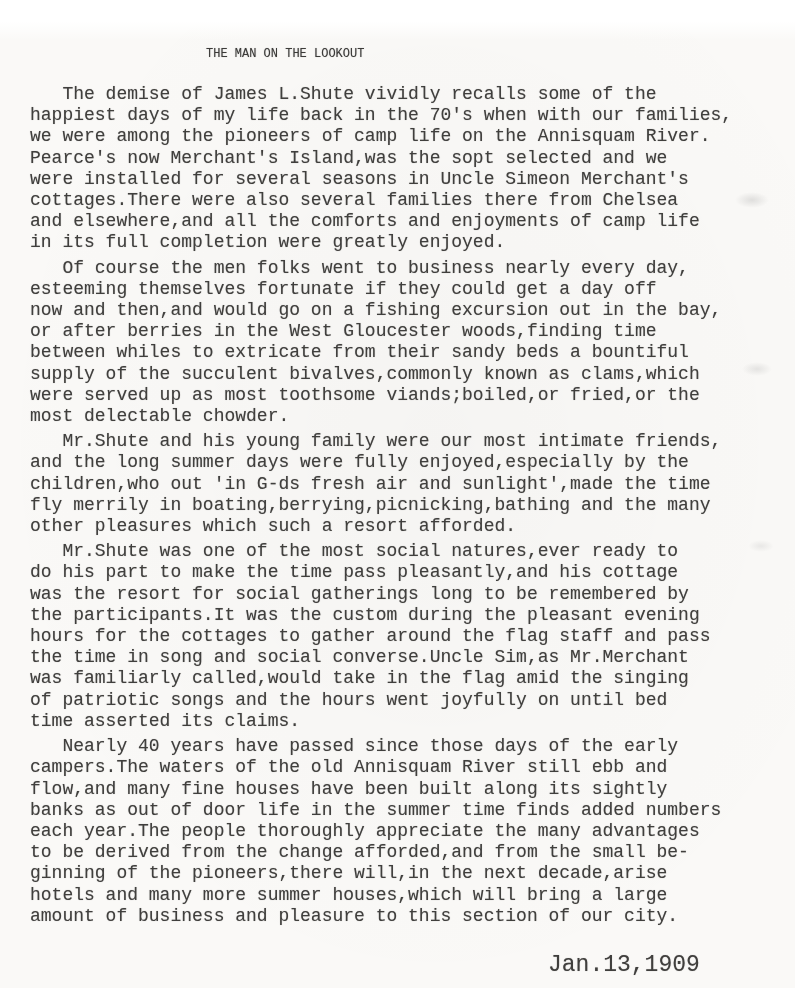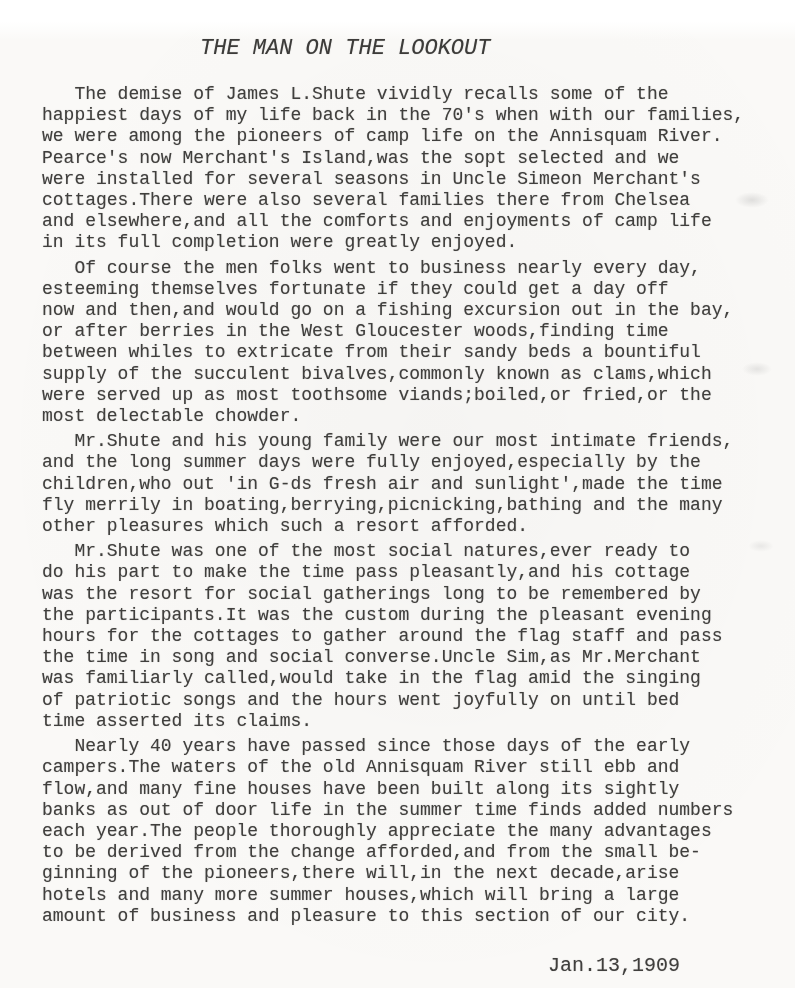--- a/index.html
+++ b/index.html
@@ -16,48 +16,47 @@
     inset: 0;
     background:
       linear-gradient(#ffffff 0px, #ffffff 22px, rgba(255,255,255,0) 40px),
       radial-gradient(ellipse at 55% 45%, rgba(0,0,0,0.02), rgba(0,0,0,0) 75%),
       #faf9f7;
   }
   .title {
     position: absolute;
     left: 200px;
     top: 38px;
-    margin: 0;
-    font-size: 22px;
+    margin: 6px;
+    font-size: 12px;
     line-height: 21px;
     font-weight: normal;
     color: #3c3b39;
     text-shadow: 0 0 1px rgba(70,70,70,0.45);
     white-space: pre;
-    font-style: italic;
   }
   .body-text {
     position: absolute;
     left: 30px;
     top: 84px;
     width: 730px;
     font-size: 18px;
     line-height: 21.2px;
     color: #403f3d;
     text-shadow: 0 0 1px rgba(70,70,70,0.40);
   }
   .para {
     white-space: pre;
-    margin: 0 0 4px 12px;
+    margin: 0 0 4px 0;
   }
   .date-line {
     position: absolute;
     left: 548px;
     top: 955px;
-    font-size: 20px;
+    font-size: 23px;
     line-height: 21px;
     color: #403f3d;
     text-shadow: 0 0 1px rgba(70,70,70,0.40);
     white-space: pre;
   }
   .smudge {
     position: absolute;
     border-radius: 50%;
     pointer-events: none;
   }

